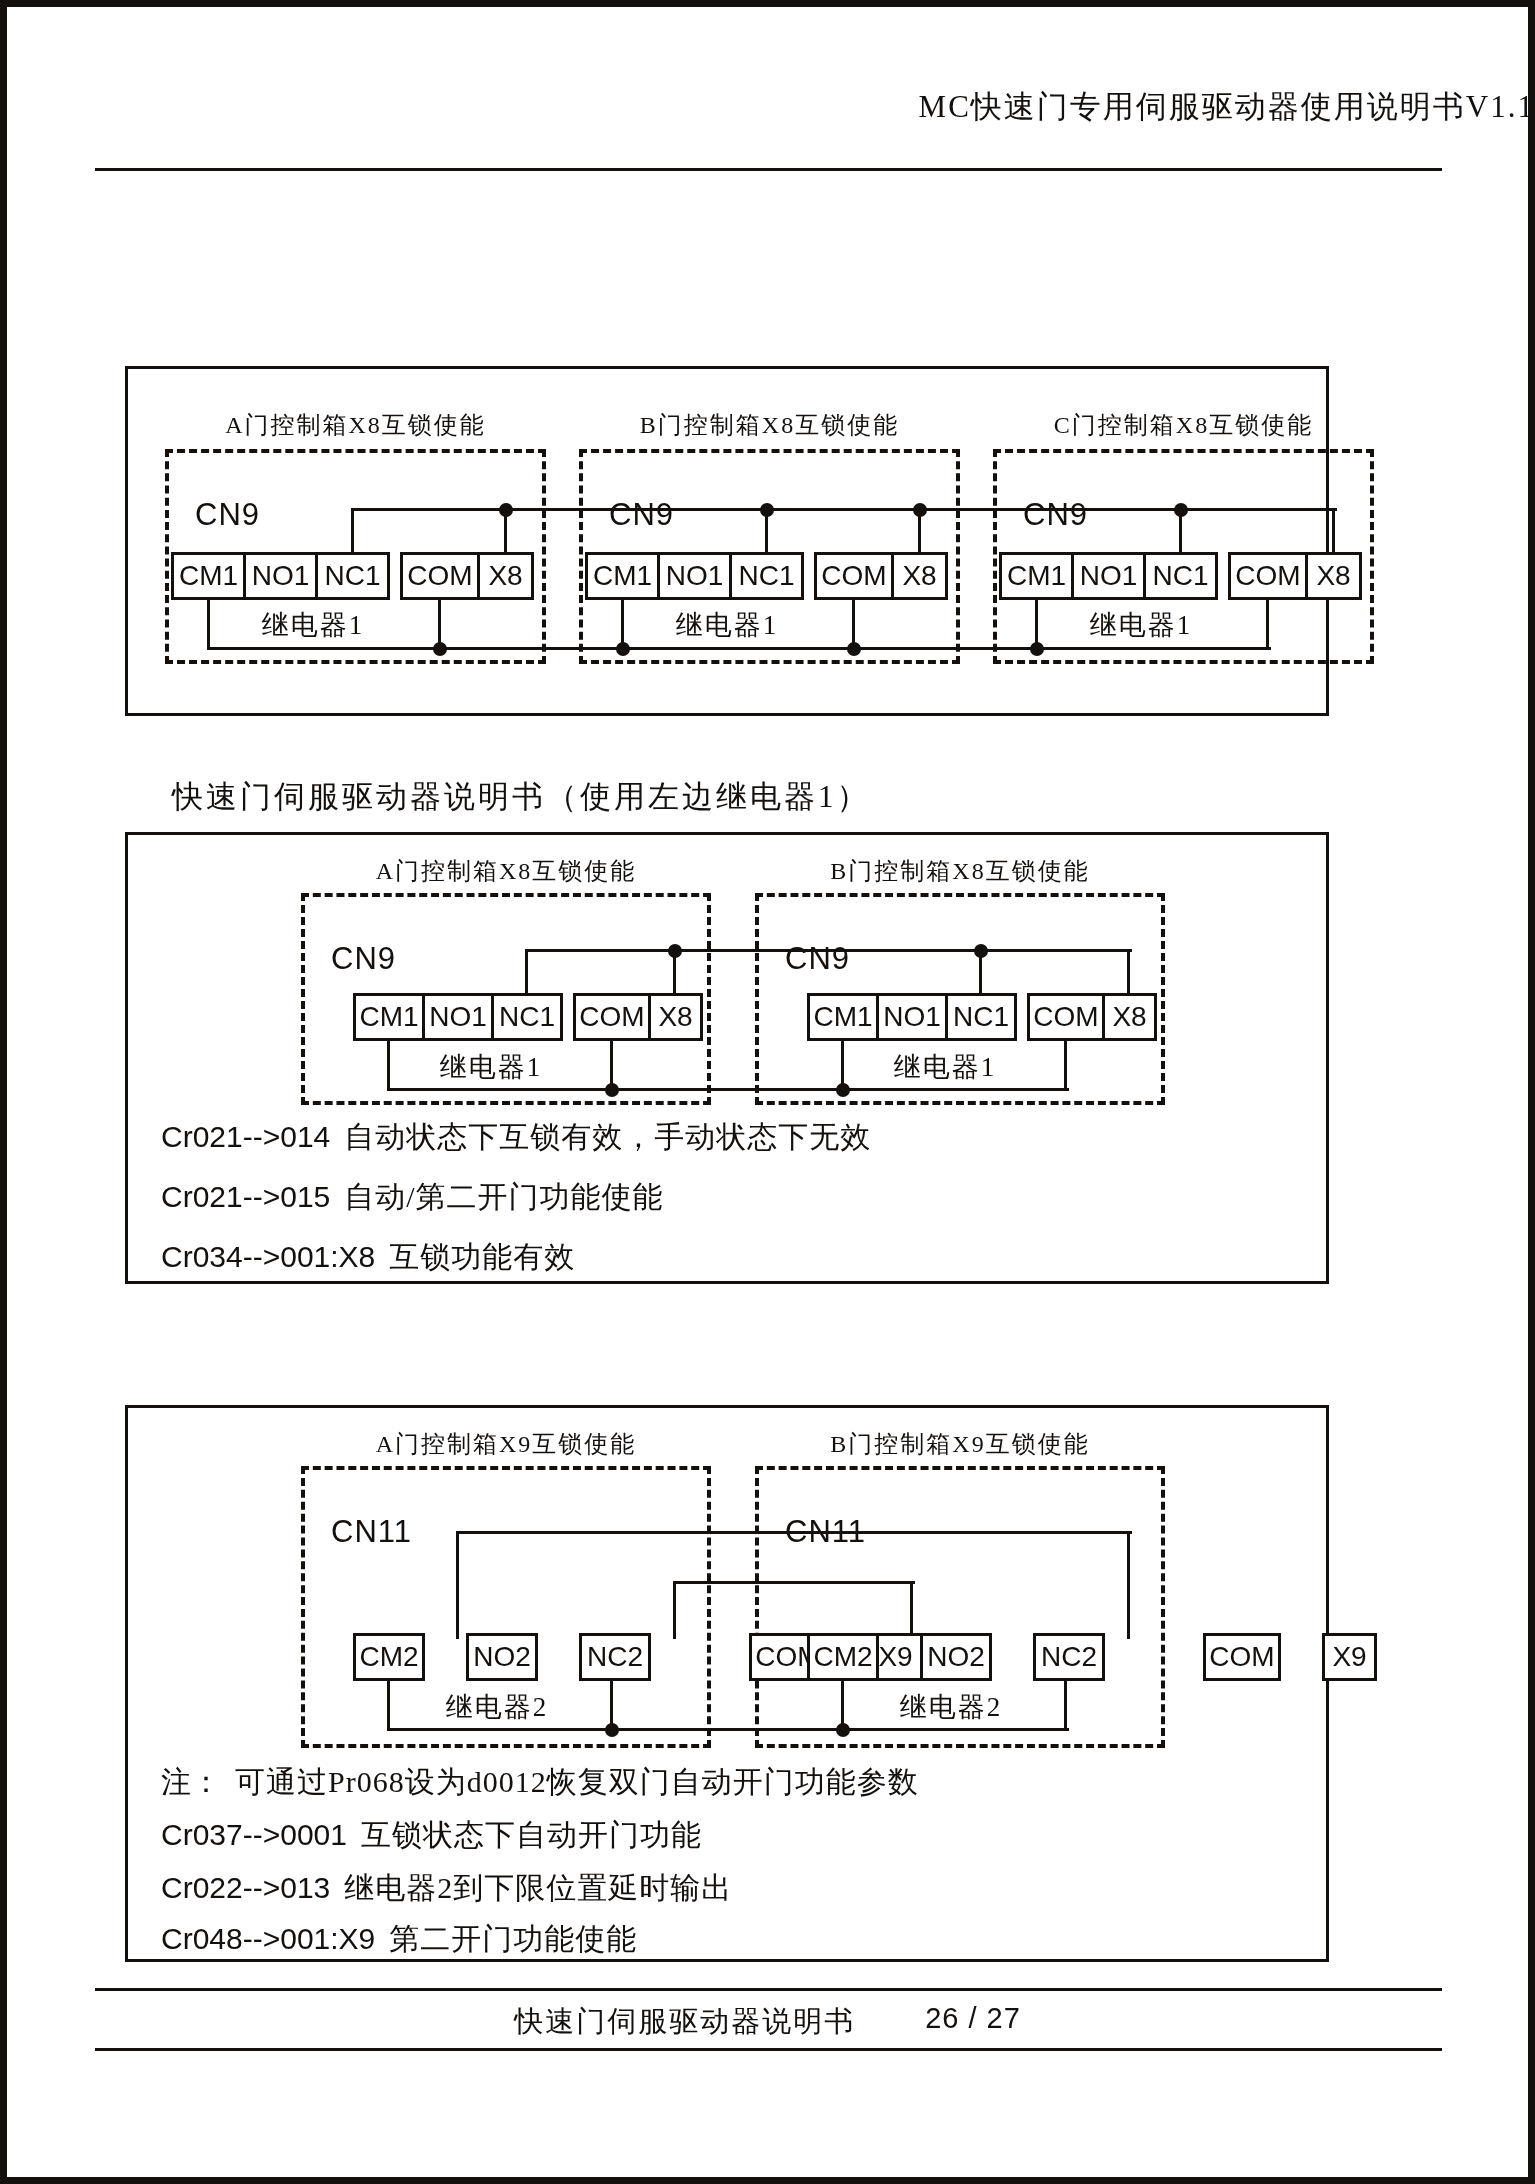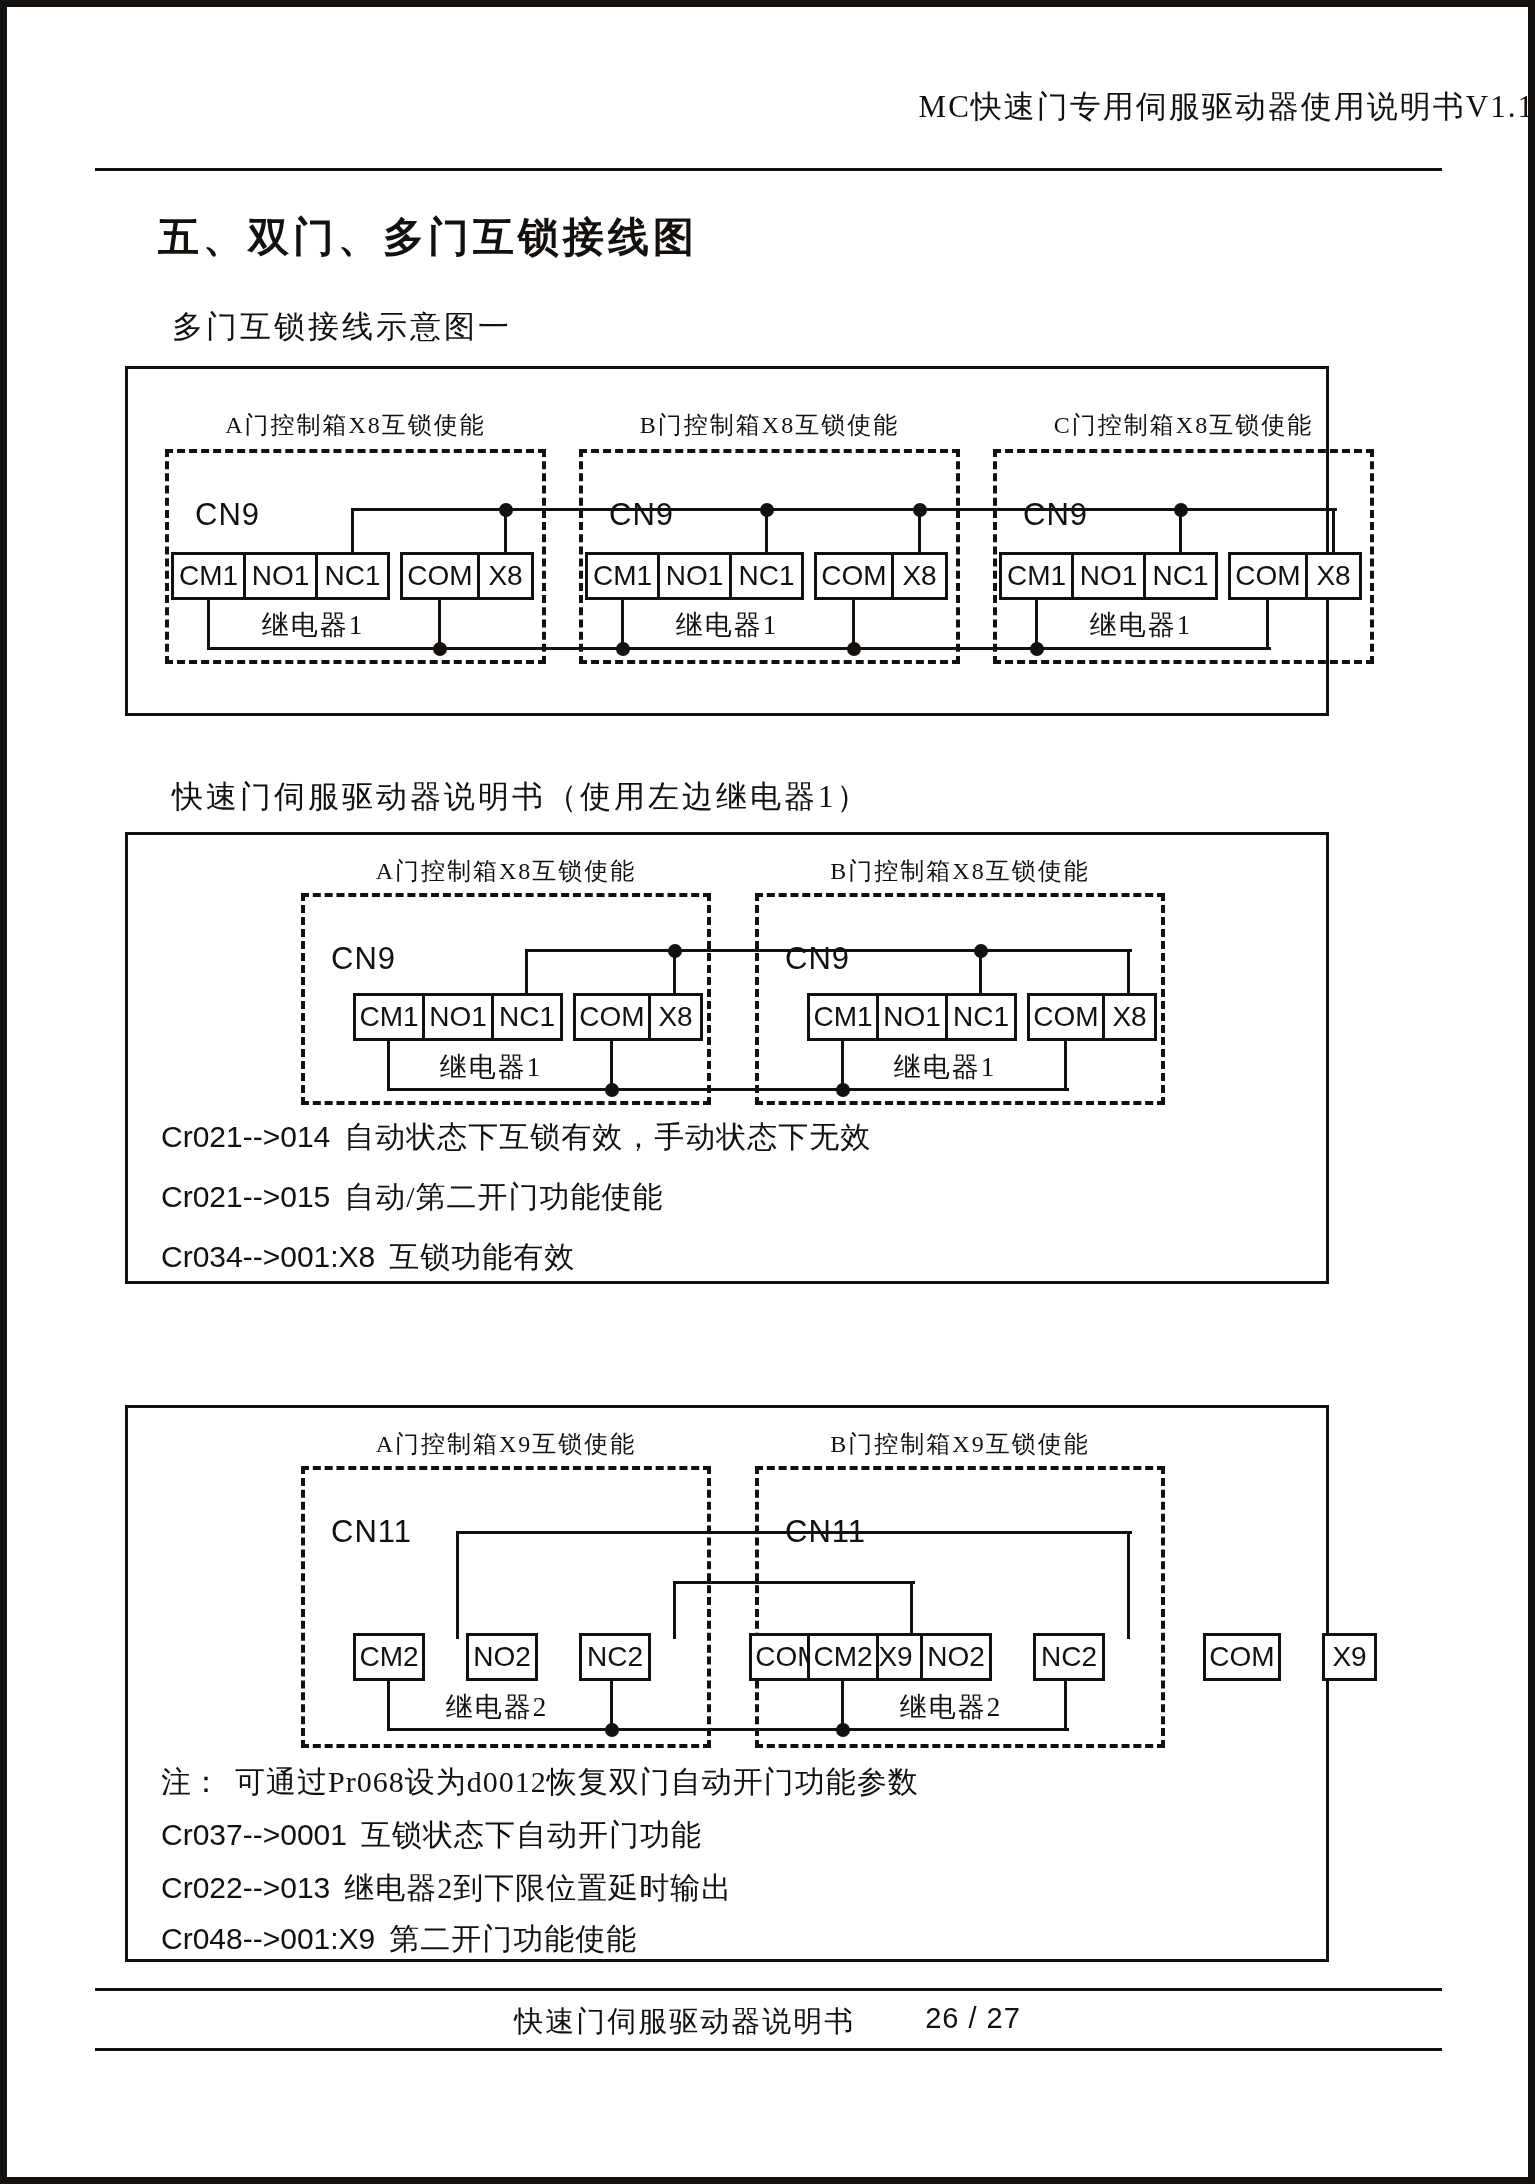--- a/index.html
+++ b/index.html
@@ -46,23 +46,21 @@
 </style>
 </head>
 <body>
 
 <div class="page">
   <div class="frame"></div>
 
   <div class="hdr">MC快速门专用伺服驱动器使用说明书V1.1</div>
   <div class="rule" style="top:168px"></div>
 
-  <div class="sec-title">五、双门、多门互锁接线图</div>
-
-  <div class="subtitle" style="top:306px">多门互锁接线示意图一</div>
+
 
   <div class="diagram" style="top:366px;height:350px">
 
     <div class="unit d1u" style="left:37px">
       <div class="unit-label">A门控制箱X8互锁使能</div>
       <div class="dashed">
         <div class="cn">CN9</div>
       </div>
       <div class="term-row">
         <div class="term">CM1</div>

